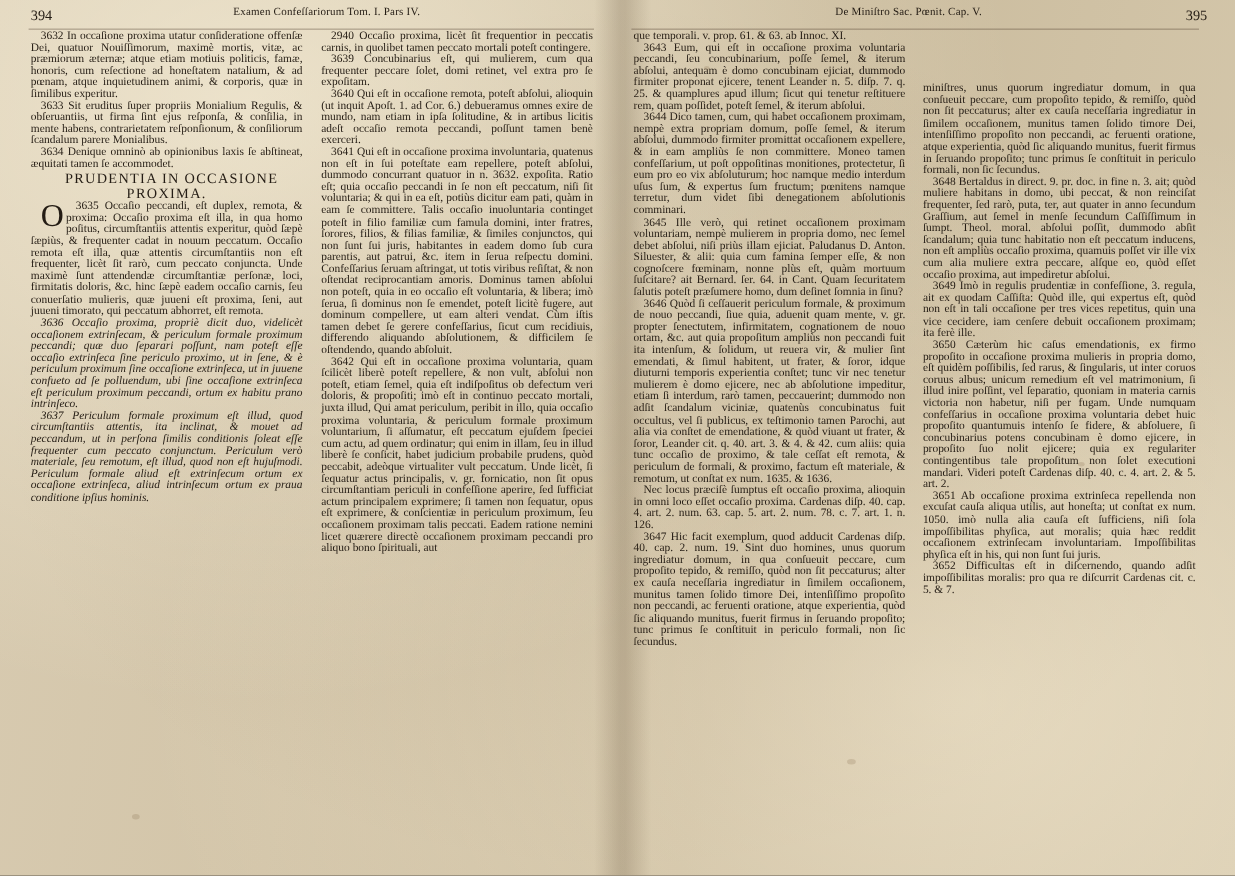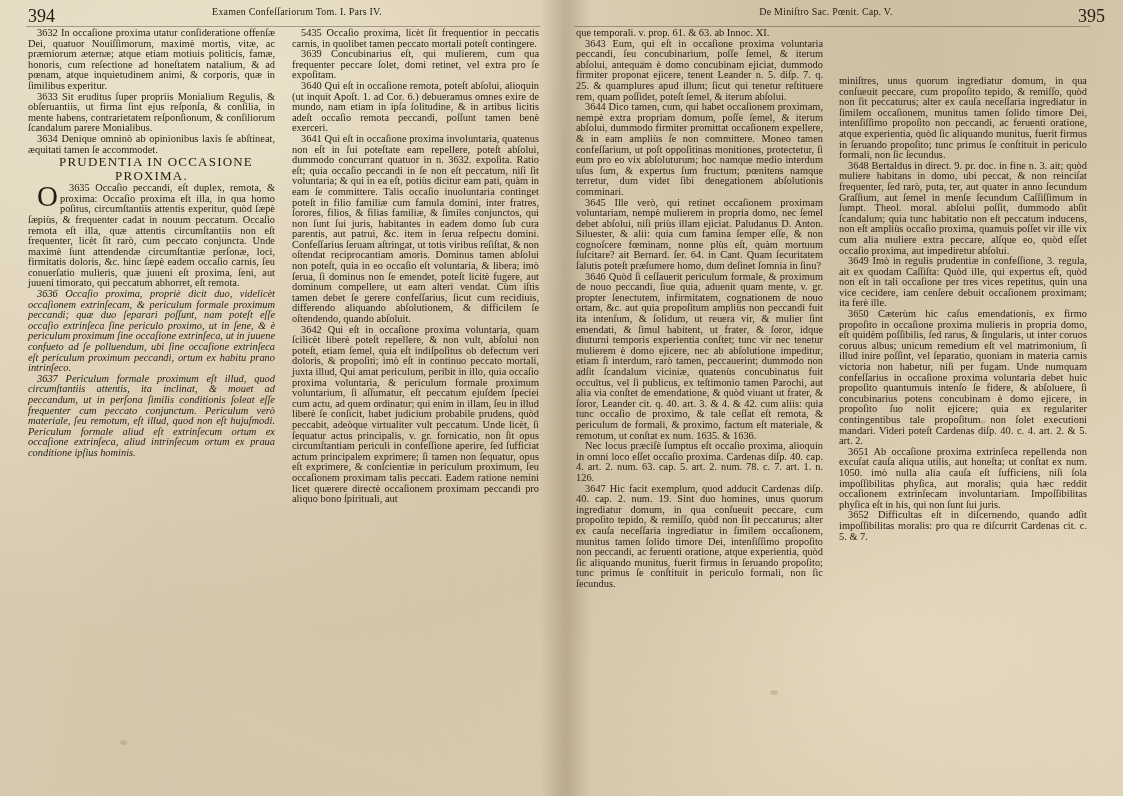--- a/index.html
+++ b/index.html
@@ -51,21 +51,21 @@
     position: absolute;
     top: 6px;
     height: 20px;
     font-size: 10px;
     letter-spacing: 0.2px;
     white-space: nowrap;
   }
   .folio {
     position: absolute;
     top: 6px;
-    font-size: 18px;
+    font-size: 13px;
     font-family: "Liberation Serif", serif;
   }
   .rule {
     position: absolute;
     height: 1px;
     background: rgba(60,45,28,0.38);
   }
 
   .col {
     position: absolute;
@@ -131,21 +131,21 @@
       <p>3634 Denique omninò ab opinionibus laxis ſe abſtineat, æquitati tamen ſe accommodet.</p>
       <p class="sect-head">PRUDENTIA IN OCCASIONE PROXIMA.</p>
       <p class="dropcap-par">
         <span class="dropcap">O</span><span>3635 Occaſio peccandi, eſt duplex, remota, &amp; proxima: Occaſio proxima eſt illa, in qua homo poſitus, circumſtantiis attentis experitur, quòd ſæpè ſæpiùs, &amp; frequenter cadat in nouum peccatum. Occaſio remota eſt illa, quæ attentis circumſtantiis non eſt frequenter, licèt ſit rarò, cum peccato conjuncta. Unde maximè ſunt attendendæ circumſtantiæ perſonæ, loci, firmitatis doloris, &amp;c. hinc ſæpè eadem occaſio carnis, ſeu conuerſatio mulieris, quæ juueni eſt proxima, ſeni, aut juueni timorato, qui peccatum abhorret, eſt remota.</span>
       </p>
       <p class="ital">3636 Occaſio proxima, propriè dicit duo, videlicèt occaſionem extrinſecam, &amp; periculum formale proximum peccandi; quæ duo ſeparari poſſunt, nam poteſt eſſe occaſio extrinſeca ſine periculo proximo, ut in ſene, &amp; è periculum proximum ſine occaſione extrinſeca, ut in juuene confueto ad ſe polluendum, ubi ſine occaſione extrinſeca eſt periculum proximum peccandi, ortum ex habitu prano intrinſeco.</p>
       <p class="ital">3637 Periculum formale proximum eſt illud, quod circumſtantiis attentis, ita inclinat, &amp; mouet ad peccandum, ut in perſona ſimilis conditionis ſoleat eſſe frequenter cum peccato conjunctum. Periculum verò materiale, ſeu remotum, eſt illud, quod non eſt hujuſmodi. Periculum formale aliud eſt extrinſecum ortum ex occaſione extrinſeca, aliud intrinſecum ortum ex praua conditione ipſius hominis.</p>
     </div>
 
     <div class="col" id="lcol2">
-      <p>5435 Occaſio proxima, licèt ſit frequentior in peccatis carnis, in quolibet tamen peccato mortali poteſt contingere.</p>
+      <p>2940 Occaſio proxima, licèt ſit frequentior in peccatis carnis, in quolibet tamen peccato mortali poteſt contingere.</p>
       <p>3639 Concubinarius eſt, qui mulierem, cum qua frequenter peccare ſolet, domi retinet, vel extra pro ſe expoſitam.</p>
       <p>3640 Qui eſt in occaſione remota, poteſt abſolui, alioquin (ut inquit Apoſt. 1. ad Cor. 6.) debueramus omnes exire de mundo, nam etiam in ipſa ſolitudine, &amp; in artibus licitis adeſt occaſio remota peccandi, poſſunt tamen benè exerceri.</p>
       <p>3641 Qui eſt in occaſione proxima involuntaria, quatenus non eſt in ſui poteſtate eam repellere, poteſt abſolui, dummodo concurrant quatuor in n. 3632. expoſita. Ratio eſt; quia occaſio peccandi in ſe non eſt peccatum, niſi ſit voluntaria; &amp; qui in ea eſt, potiùs dicitur eam pati, quàm in eam ſe committere. Talis occaſio inuoluntaria continget poteſt in filio familiæ cum famula domini, inter fratres, ſorores, filios, &amp; filias familiæ, &amp; ſimiles conjunctos, qui non ſunt ſui juris, habitantes in eadem domo ſub cura parentis, aut patrui, &amp;c. item in ſerua reſpectu domini. Confeſſarius ſeruam aſtringat, ut totis viribus reſiſtat, &amp; non oſtendat reciprocantiam amoris. Dominus tamen abſolui non poteſt, quia in eo occaſio eſt voluntaria, &amp; libera; imò ſerua, ſi dominus non ſe emendet, poteſt licitè fugere, aut dominum compellere, ut eam alteri vendat. Cùm iſtis tamen debet ſe gerere confeſſarius, ſicut cum recidiuis, differendo aliquando abſolutionem, &amp; difficilem ſe oſtendendo, quando abſoluit.</p>
       <p>3642 Qui eſt in occaſione proxima voluntaria, quam ſcilicèt liberè poteſt repellere, &amp; non vult, abſolui non poteſt, etiam ſemel, quia eſt indiſpoſitus ob defectum veri doloris, &amp; propoſiti; imò eſt in continuo peccato mortali, juxta illud, Qui amat periculum, peribit in illo, quia occaſio proxima voluntaria, &amp; periculum formale proximum voluntarium, ſi aſſumatur, eſt peccatum ejuſdem ſpeciei cum actu, ad quem ordinatur; qui enim in illam, ſeu in illud liberè ſe conſicit, habet judicium probabile prudens, quòd peccabit, adeòque virtualiter vult peccatum. Unde licèt, ſi ſequatur actus principalis, v. gr. fornicatio, non ſit opus circumſtantiam periculi in confeſſione aperire, ſed ſufficiat actum principalem exprimere; ſi tamen non ſequatur, opus eſt exprimere, &amp; conſcientiæ in periculum proximum, ſeu occaſionem proximam talis peccati. Eadem ratione nemini licet quærere directè occaſionem proximam peccandi pro aliquo bono ſpirituali, aut</p>
     </div>
   </div>
 
   <div class="leaf right">
     <div class="running-head" style="left:14px; width:500px; text-align:center;">De Miniſtro Sac. Pœnit. Cap. V.</div>
     <div class="folio" style="left:516px;">395</div>

